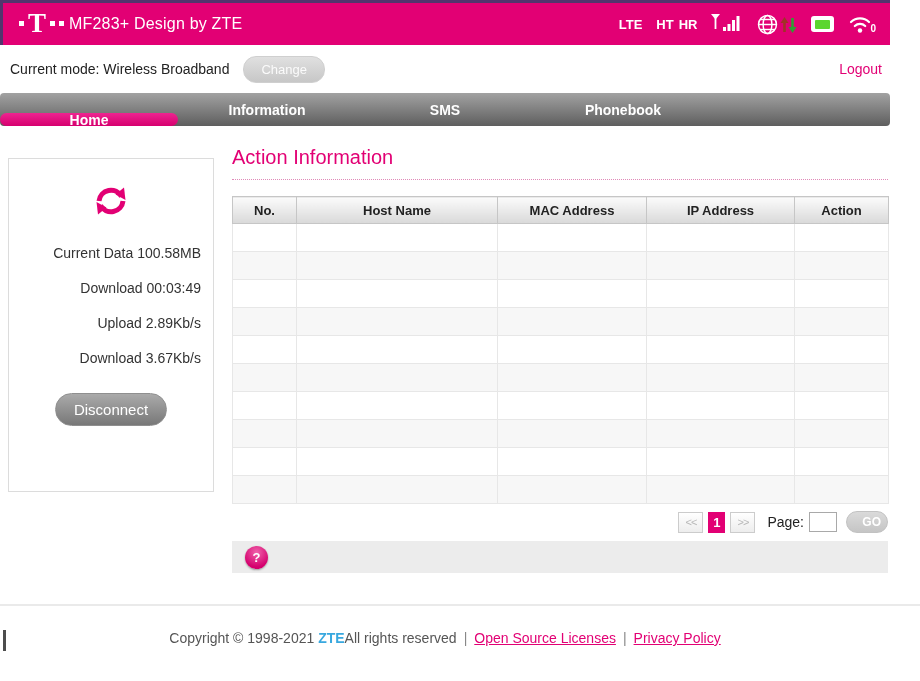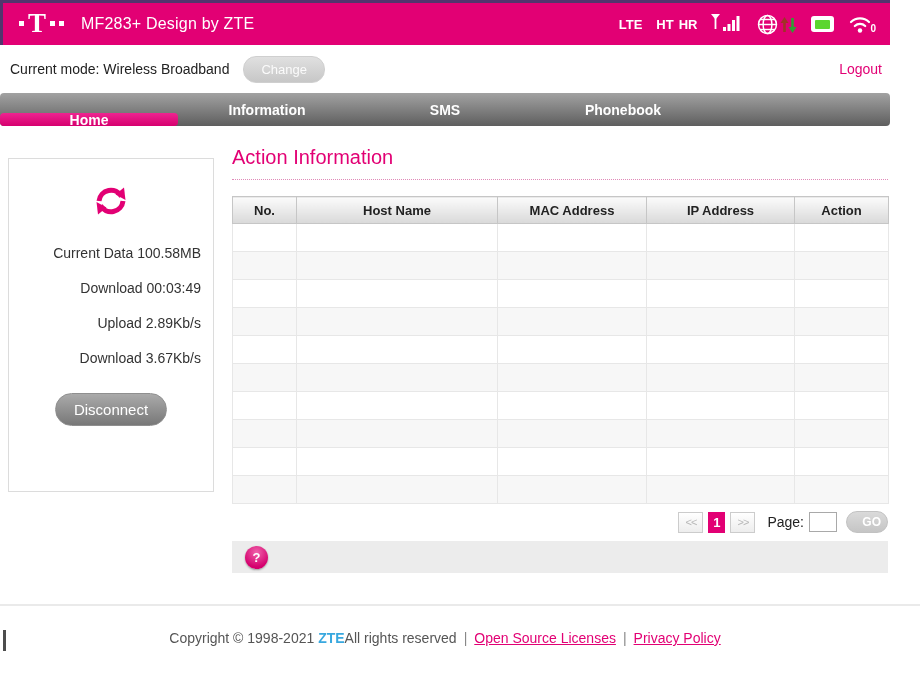--- a/index.html
+++ b/index.html
@@ -15,42 +15,42 @@
     width:890px; height:45px; background:#E20074;
     border-top:3px solid #53346d; border-left:3px solid #53346d;
     display:flex; align-items:center; padding:0 14px 0 14px;
   }
   .logo { display:flex; align-items:center; }
   .logo .sq { width:5px; height:5px; background:#fff; margin:0 2px; }
   .logo .tee {
     color:#fff; font-family:"Liberation Serif", serif; font-weight:bold;
     font-size:27px; line-height:0.9; margin:0 2px 2px 2px;
   }
-  .topbar .title { color:#fff; font-size:16px; margin-left:15px; letter-spacing:0.2px; }
+  .topbar .title { color:#fff; font-size:16px; margin-left:3px; letter-spacing:0.2px; }
   .status { margin-left:auto; display:flex; align-items:center; gap:14px; color:#fff; font-weight:bold; font-size:13px; }
   .htr { display:flex; gap:5px; }
   .globe-wrap { display:flex; align-items:center; gap:1px; }
   .sim { width:23px; height:16px; background:#fff; border-radius:3px; position:relative; }
   .sim .chip { position:absolute; left:4px; top:3.5px; width:15px; height:9px; background:#5BD62E; border-radius:1px; }
   .wifi-wrap { display:flex; align-items:flex-end; }
   .wifi-count { font-size:10px; font-weight:bold; color:#fff; margin-left:-4px; margin-bottom:0px; }
 
   
   .modebar { width:890px; height:48px; display:flex; align-items:center; padding-left:10px; font-size:14px; color:#222; }
   .change-btn {
     margin-left:14px; padding:5px 17px; border-radius:13px; cursor:pointer;
     background:linear-gradient(#e0e0e0,#c7c7c7); border:1px solid #cfcfcf;
     color:#fbfbfb; font-size:13px; font-family:"Liberation Sans", sans-serif;
   }
   .logout { margin-left:auto; margin-right:8px; color:#E20074; font-size:14px; text-decoration:none; cursor:pointer; }
 
   
   .navbar { width:890px; height:33px; display:flex; background:linear-gradient(#a2a2a2,#5e5e5e); border-radius:4px; }
   .tab { width:178px; display:flex; align-items:center; justify-content:center; color:#fff; font-weight:bold; font-size:14px; cursor:pointer; }
-  .tab.active { background:linear-gradient(#ee2490,#d6006f); border-radius:4px;margin-top:20px; }
+  .tab.active { background:linear-gradient(#ee2490,#d6006f); border-radius:16px;margin-top:20px; }
 
   
   .main { display:flex; align-items:flex-start; }
   .panel { width:206px; height:334px; margin:32px 0 0 8px; border:1px solid #dcdcdc; background:#fff; }
   .refresh-wrap { text-align:center; margin-top:22px; height:40px; }
   .stats { margin-top:24px; }
   .stat { text-align:right; padding-right:12px; font-size:14px; color:#333; margin:19px 0; }
   .disconnect-btn {
     display:block; margin:27px auto 0; width:112px; height:33px; border-radius:17px; cursor:pointer;
     background:linear-gradient(#aaaaaa,#787878); border:1px solid #8f8f8f;

